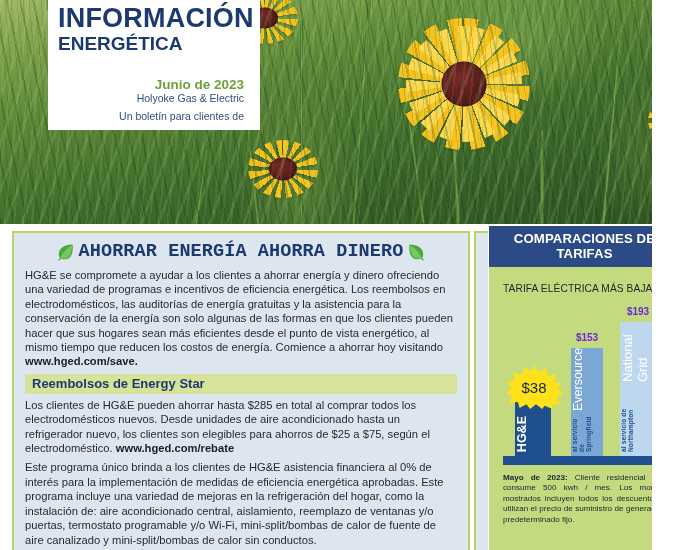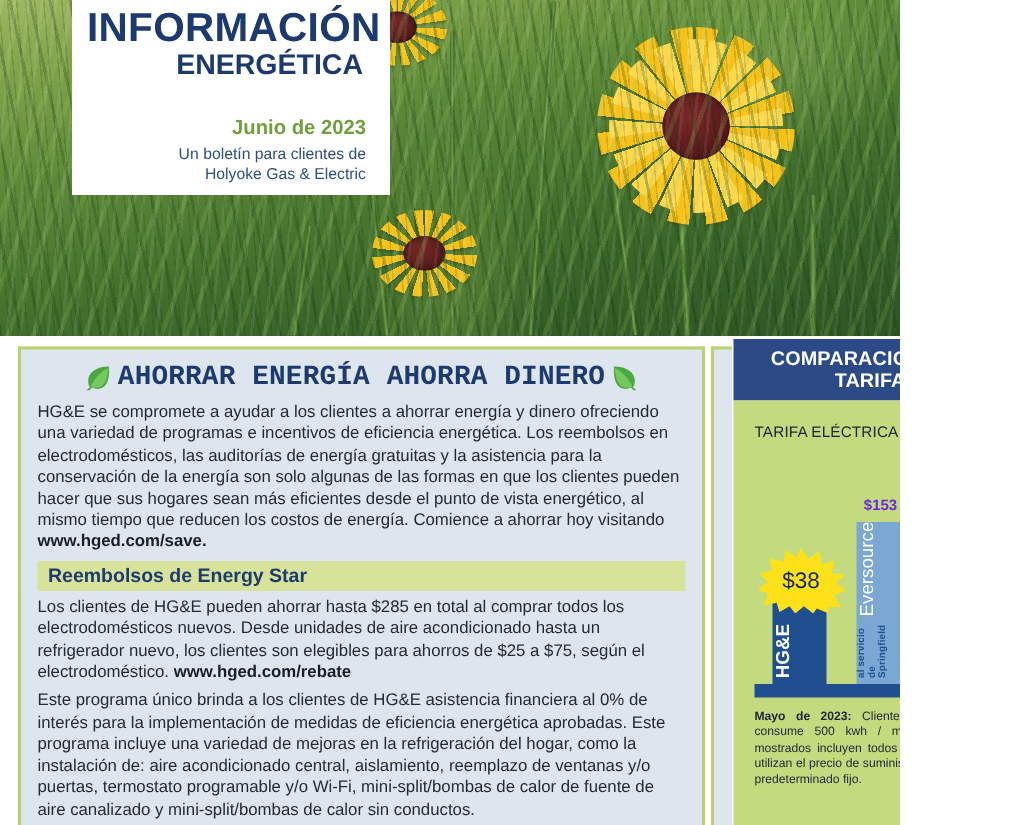--- a/index.html
+++ b/index.html
@@ -2,21 +2,21 @@
 <html><head>
 <meta charset="utf-8">
 <style>
   * { box-sizing: border-box; margin: 0; padding: 0; }
   html, body {
     width: 680px; height: 550px;
     font-family: "Liberation Sans", sans-serif;
     overflow: hidden;
     background: #ffffff;
   }
-  #page { position: relative; width: 600px; height: 550px; overflow: hidden; }
+  #page { position: relative; width: 652px; height: 550px; overflow: hidden; }
 
   
   .hero {
     position: absolute; left: 0; top: 0; width: 680px; height: 224px;
     overflow: hidden;
     background: #4e7a2e;
   }
   .hero-photo { position: absolute; inset: 0; }
   
   .meadow-base {
@@ -73,21 +73,21 @@
     padding: 24px 16px 10px 10px;
     text-align: right;
   }
   .mast-title {
     font-family: "Liberation Sans", sans-serif;
     font-weight: 700; color: #1d3a70; letter-spacing: .2px;
     font-size: 27px; line-height: 29px; text-align: center;
   }
   .mast-sub {
     font-weight: 700; color: #1d3a70;
-    font-size: 19px; line-height: 22px; text-align: right; padding-right: 2px;
+    font-size: 19px; line-height: 22px; text-align: left; padding-right: 2px;
   }
   .mast-date {
     margin-top: 22px; font-weight: 700; color: #6fa03c; font-size: 13.5px;
   }
   .mast-tag { margin-top: 5px; color: #2e4f7d; font-size: 10.5px; line-height: 13px; }
 
   
   .panel-left {
     position: absolute; left: 12px; top: 231px; width: 458px; height: 319px;
     background: #dde6ef;
@@ -235,22 +235,22 @@
         <div class="core"></div>
       </div>
 
       <div class="meadow-tex"></div>
     </div>
 
     <div class="masthead">
       <div class="mast-title">INFORMACIÓN</div>
       <div class="mast-sub">ENERGÉTICA</div>
       <div class="mast-date">Junio de 2023</div>
+      <div class="mast-tag" style="margin-top:0;">Holyoke Gas &amp; Electric</div>
       <div class="mast-tag">Un boletín para clientes de</div>
-      <div class="mast-tag" style="margin-top:0;">Holyoke Gas &amp; Electric</div>
     </div>
   </div>
 
   <div class="rail"></div>
 
   <div class="panel-left">
 
     <div class="panel-title">
       <svg class="leaf" viewBox="0 0 24 24">
         <path d="M21 3C10 3 3.5 8.2 3.5 15.2c0 2.1.6 3.9 1.6 5.3L2 23h2.6l2.3-2.3c1.3.7 2.8 1.1 4.4 1.1 6.9 0 10.7-6.2 9.7-18.8z" fill="#4aa83d"></path>

